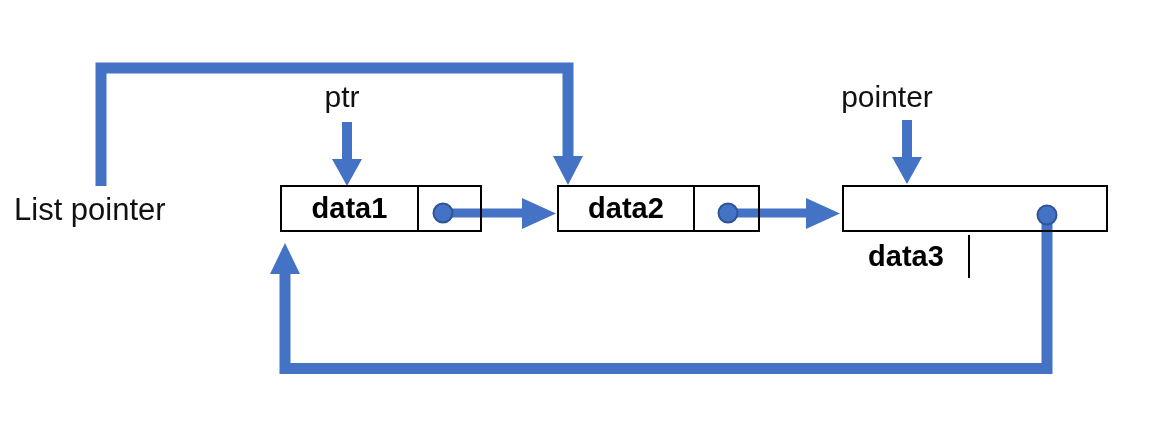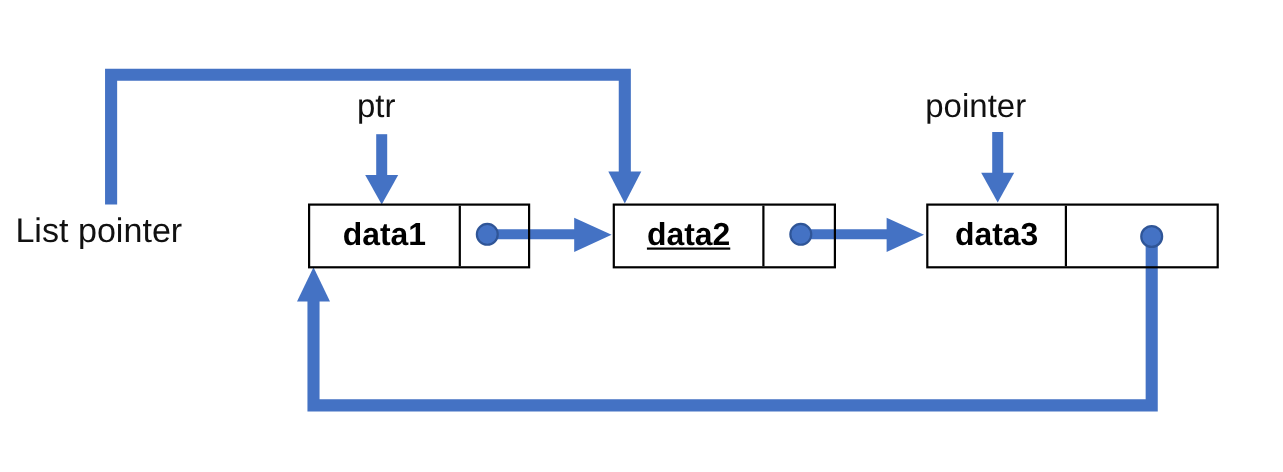--- a/index.html
+++ b/index.html
@@ -21,21 +21,21 @@
   }
   .free-label{
     position:absolute;
     color:var(--ink);
     font-size:30px;
     line-height:1.1;
     white-space:nowrap;
   }
   .node{
     position:absolute;
-    top:185px;height:59px;
+    top:185px;height:47px;
     border:2px solid var(--box-border);
     box-sizing:border-box;
     display:flex;
     background:transparent;
   }
   .cell{
     height:100%;
     box-sizing:border-box;
   }
   .cell.data{
@@ -96,22 +96,22 @@
   <div class="free-label" style="left:14px;top:193px;font-size:31px;">List pointer</div>
 
   <div class="free-label" style="left:813px;top:80px;width:148px;text-align:center;">pointer</div>
 
   <div class="node" style="left:280px;width:202px;">
     <div class="cell data" style="width:137px;">data1</div>
     <div class="cell ptr"></div>
   </div>
 
   <div class="node" style="left:557px;width:203px;">
-    <div class="cell data" style="width:136px;text-decoration:underline;">data2</div>
+    <div class="cell data" style="width:136px;">data2</div>
     <div class="cell ptr"></div>
   </div>
 
   <div class="node" style="left:842px;width:266px;">
-    <div class="cell data" style="width:126px;">data3</div>
+    <div class="cell data" style="width:126px;margin-top:48px;">data3</div>
     <div class="cell ptr"></div>
   </div>
 
 </div>
 
 </body></html>

